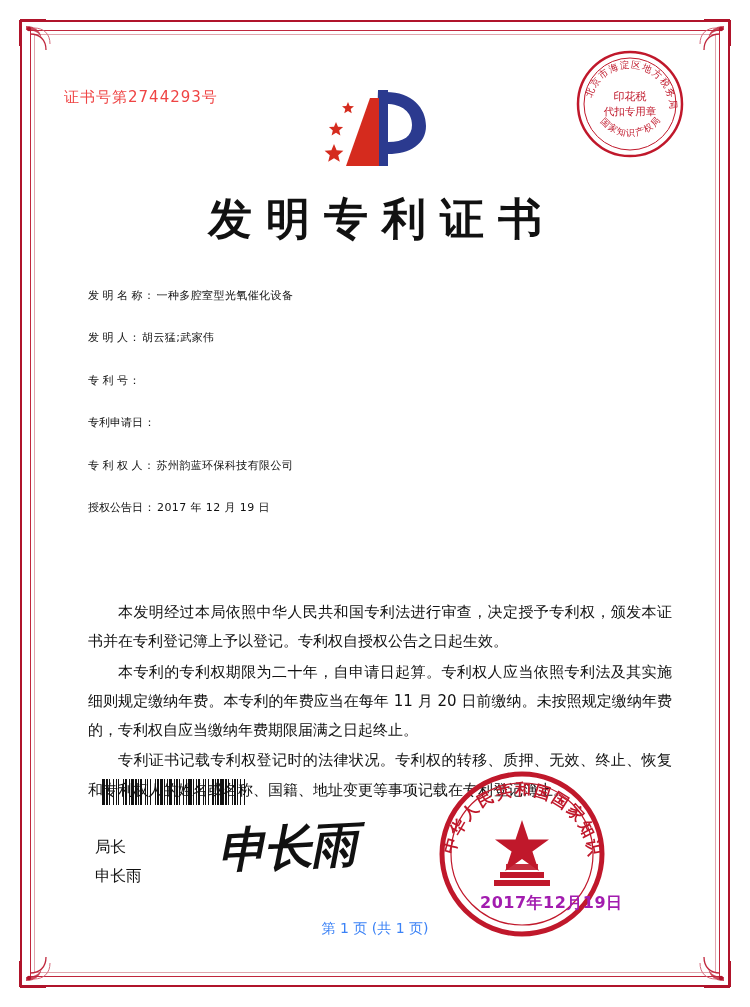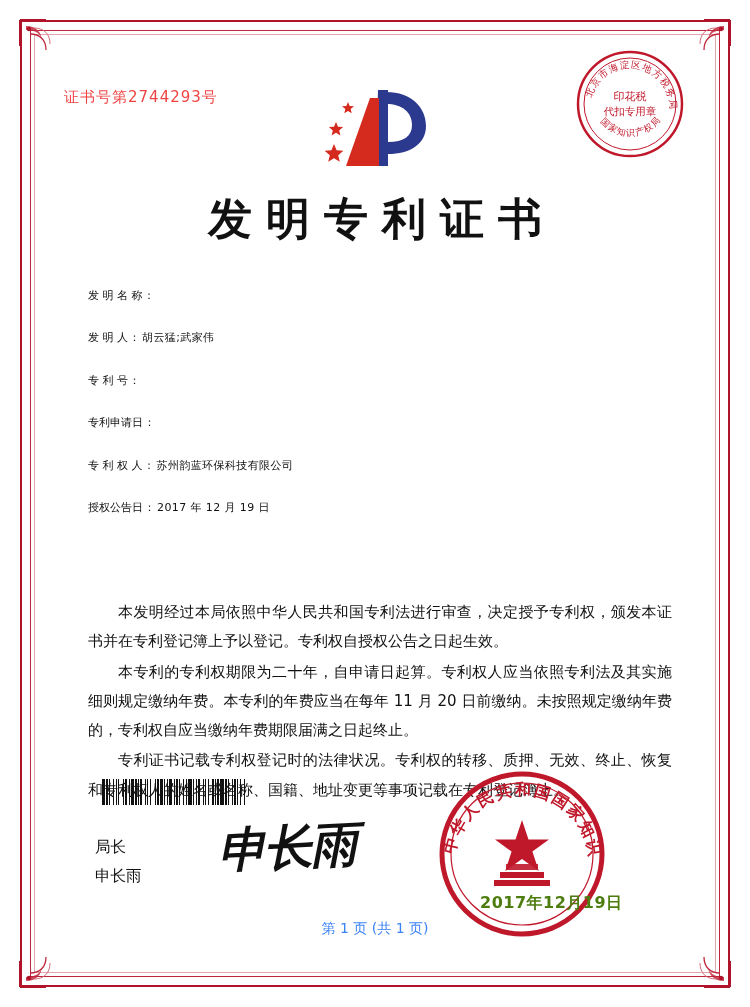--- a/index.html
+++ b/index.html
@@ -192,21 +192,21 @@
     left: 436px;
     top: 768px;
     width: 172px;
     height: 172px;
   }
   .seal-date {
     position: absolute;
     left: 480px;
     top: 893px;
     font-size: 16px;
-    color: #4d7c0f;
+    color: #a21caf;
     font-weight: bold;
     letter-spacing: 0.5px;
     white-space: nowrap;
     font-family: "DejaVu Sans", "Liberation Sans", sans-serif;
   }
 
   
   .footer {
     position: absolute;
     left: 0;
@@ -298,20 +298,21 @@
       <text x="56" y="67" text-anchor="middle" font-size="10.5" fill="#c0182b" font-family="DejaVu Sans, sans-serif">代扣专用章</text>
     </svg>
   </div>
 
   <div class="title">发明专利证书</div>
 
   <div class="fields">
     <div class="field-row">
       <span class="field-label">发 明 名 称</span>
       <span class="field-colon">：</span>
+      <span class="field-value">一种多腔室型光氧催化设备</span>
     </div>
     <div class="field-row">
       <span class="field-label">发 明 人</span>
       <span class="field-colon">：</span>
       <span class="field-value">胡云猛;武家伟</span>
     </div>
     <div class="field-row">
       <span class="field-label">专 利 号</span>
       <span class="field-colon">：</span>
     </div>

